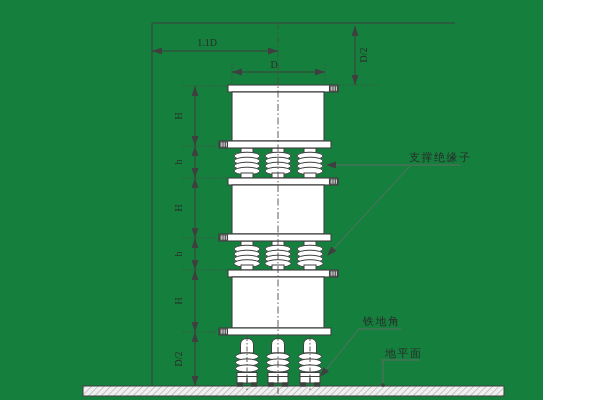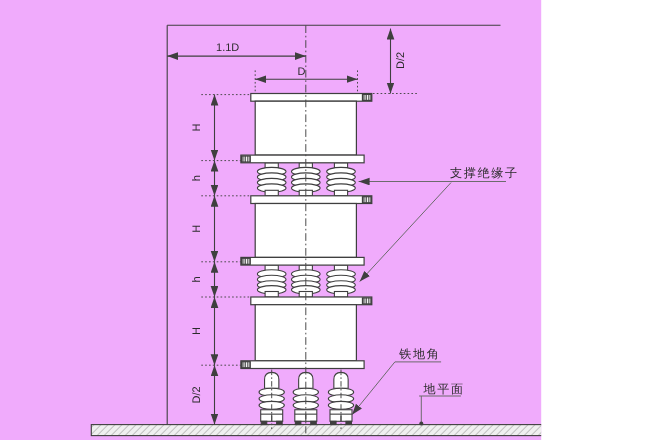--- a/index.html
+++ b/index.html
@@ -1,18 +1,18 @@
 <!DOCTYPE html>
 <html><head>
 <meta charset="utf-8">
 <style>
   html,body{margin:0;padding:0;background:#fff;}
   .stage{
-    position:relative;width:492px;height:400px;background:#f0abfc;
-    font-family:Liberation Sans, sans-serif;overflow:hidden;
+    position:relative;width:543px;height:400px;background:#15803d;
+    font-family:Liberation Serif, serif;overflow:hidden;
   }
   svg text{fill:#2b2b2b;}
   .dim-text{font-size:10px;}
   .cjk-text{font-size:11px;letter-spacing:1.5px;}
 </style>
 </head>
 <body>
 
 <div class="stage">
 <svg width="600" height="400" viewBox="0 0 600 400">

